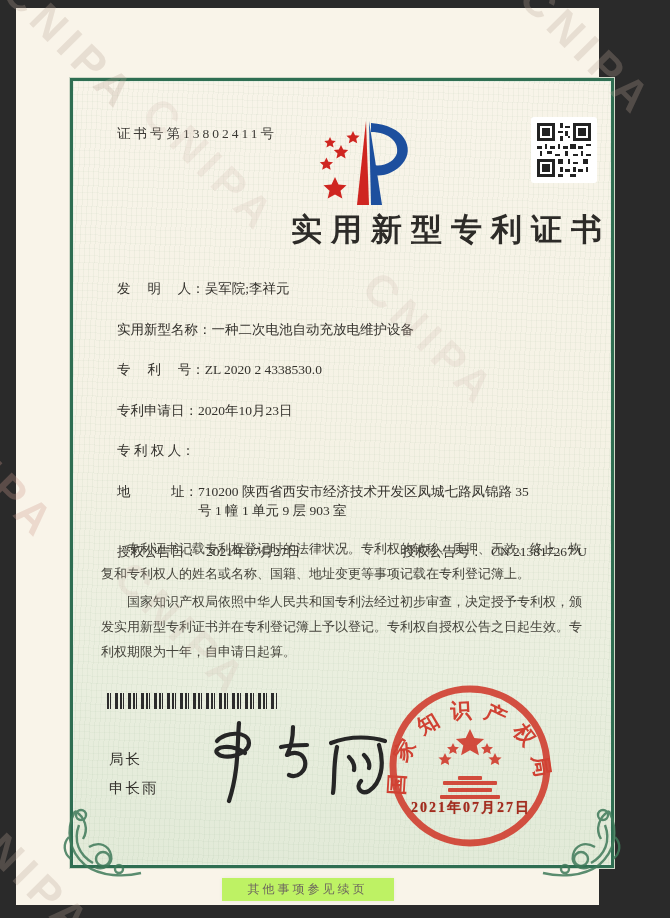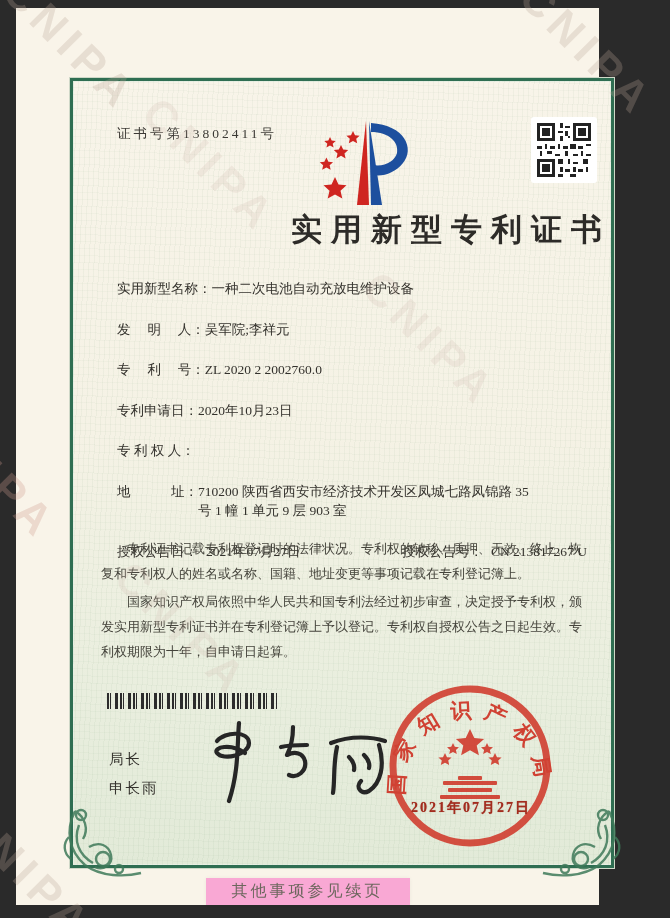--- a/index.html
+++ b/index.html
@@ -53,21 +53,21 @@
                text-shadow:0 0 1px rgba(140,30,20,.6); }
 
   .page-num { position:absolute; left:0; right:0; top:762px; text-align:center; font-size:11.5px;
               color:#4e4c46; letter-spacing:2px; }
 
   .corner { position:absolute; width:110px; height:110px; }
   .corner.bl { left:-28px; bottom:-26px; }
   .corner.br { right:-28px; bottom:-26px; transform:scaleX(-1); }
 
   .extra-note { position:absolute; left:0; right:0; top:870px; display:flex; justify-content:center; }
-  .extra-note .box { background:#f9a8d4; padding:3px 26px; font-size:16px; color:#6d675e;
+  .extra-note .box { background:#bef264; padding:3px 26px; font-size:12px; color:#6d675e;
                      letter-spacing:3px; box-shadow:0 0 4px rgba(0,0,0,0.05); }
 
   .wm { position:absolute; font-family:"Liberation Sans","DejaVu Sans",sans-serif;
         font-weight:700; font-size:44px; letter-spacing:7px;
         transform:rotate(45deg); transform-origin:left top; pointer-events:none; z-index:50;
         color:rgba(186,166,152,0.28); }
   .wm.pink { color:rgba(206,154,142,0.30); }
   .wm.faint { color:rgba(205,180,168,0.20); }
 </style>
 </head>
@@ -110,30 +110,30 @@
                      M14 15h2v1h-2z M18 14h2v2h-2z M9 17h1v2h-1z M11 18h2v1h-2z M14 17h1v2h-1z
                      M16 18h2v1h-2z M19 17h1v2h-1z M8 20h2v1h-2z M13 20h2v1h-2z"></path>
           </g>
         </svg>
       </div>
 
       <div class="title">实用新型专利证书</div>
 
       <div class="fields">
         <div class="row">
+          <span class="lbl">发　 明 　人：</span>
+          <span class="val">吴军院;李祥元</span>
+        </div>
+        <div class="row">
           <span class="lbl">实用新型名称：</span>
           <span class="val">一种二次电池自动充放电维护设备</span>
         </div>
         <div class="row">
-          <span class="lbl">发　 明 　人：</span>
-          <span class="val">吴军院;李祥元</span>
-        </div>
-        <div class="row">
           <span class="lbl">专　 利 　号：</span>
-          <span class="val">ZL 2020 2 2002760.0</span>
+          <span class="val">ZL 2020 2 4338530.0</span>
         </div>
         <div class="row">
           <span class="lbl">专利申请日：</span>
           <span class="val">2020年10月23日</span>
         </div>
         <div class="row">
           <span class="lbl">专 利 权 人：</span>
         </div>
         <div class="row">
           <span class="lbl">地　　　址：</span>

